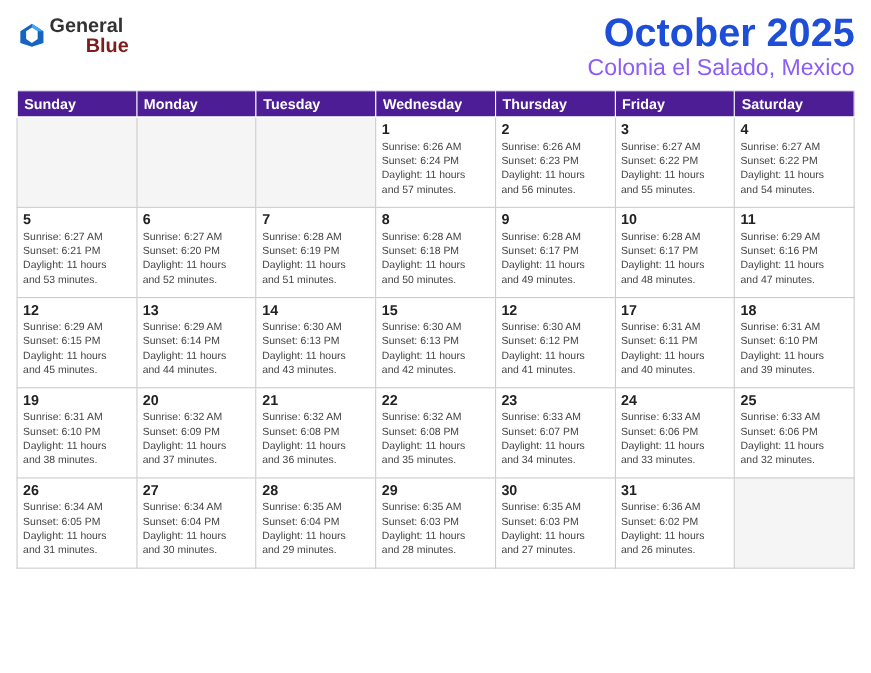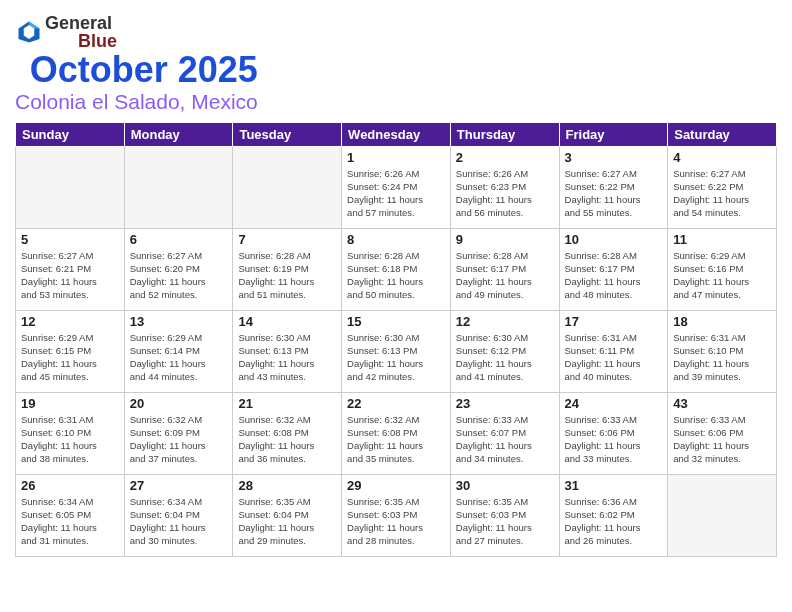--- a/index.html
+++ b/index.html
@@ -14,21 +14,20 @@
       width: 792px;
       height: 612px;
       background: #fff;
       padding: 10px 15px;
     }
     .header {
       display: flex;
       justify-content: space-between;
       align-items: flex-start;
       margin-bottom: 8px;
-      flex-direction: column;
     }
     .logo {
       display: flex;
       align-items: center;
       margin-top: 4px;
     }
     .logo-text {
       font-size: 18px;
       font-weight: bold;
       line-height: 1;
@@ -299,21 +298,21 @@
 and 34 minutes.</div>
           </td>
           <td>
             <span class="day-number">24</span>
             <div class="day-info" style="white-space: pre-line;">Sunrise: 6:33 AM
 Sunset: 6:06 PM
 Daylight: 11 hours
 and 33 minutes.</div>
           </td>
           <td>
-            <span class="day-number">43</span>
+            <span class="day-number">25</span>
             <div class="day-info" style="white-space: pre-line;">Sunrise: 6:33 AM
 Sunset: 6:06 PM
 Daylight: 11 hours
 and 32 minutes.</div>
           </td>
         </tr>
         <tr>
           <td>
             <span class="day-number">26</span>
             <div class="day-info" style="white-space: pre-line;">Sunrise: 6:34 AM

